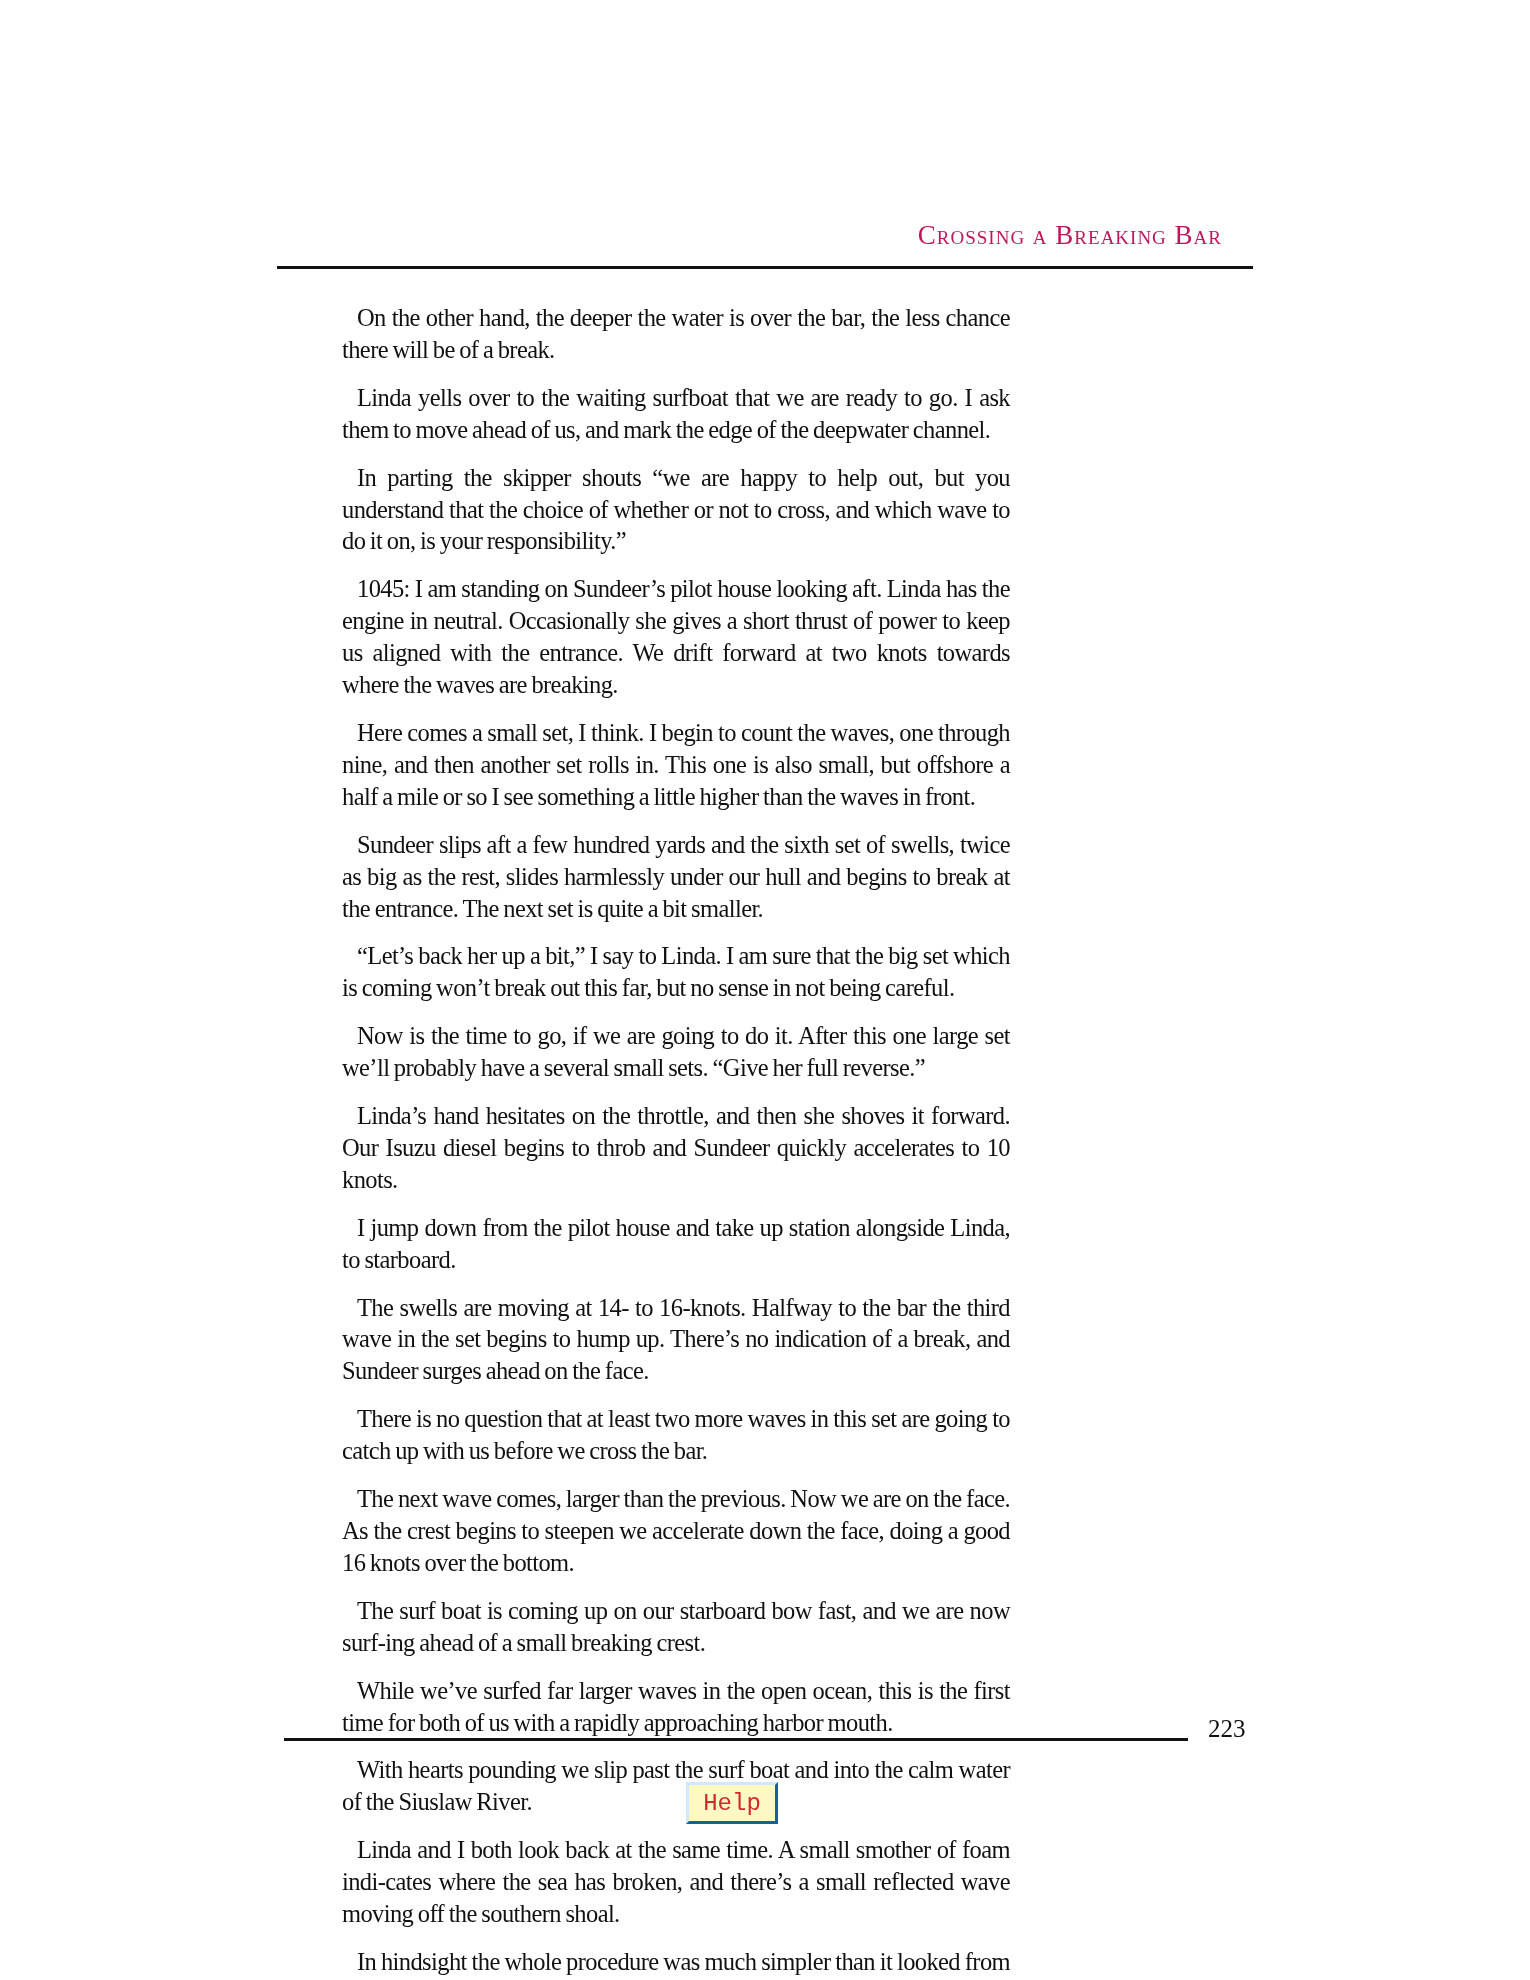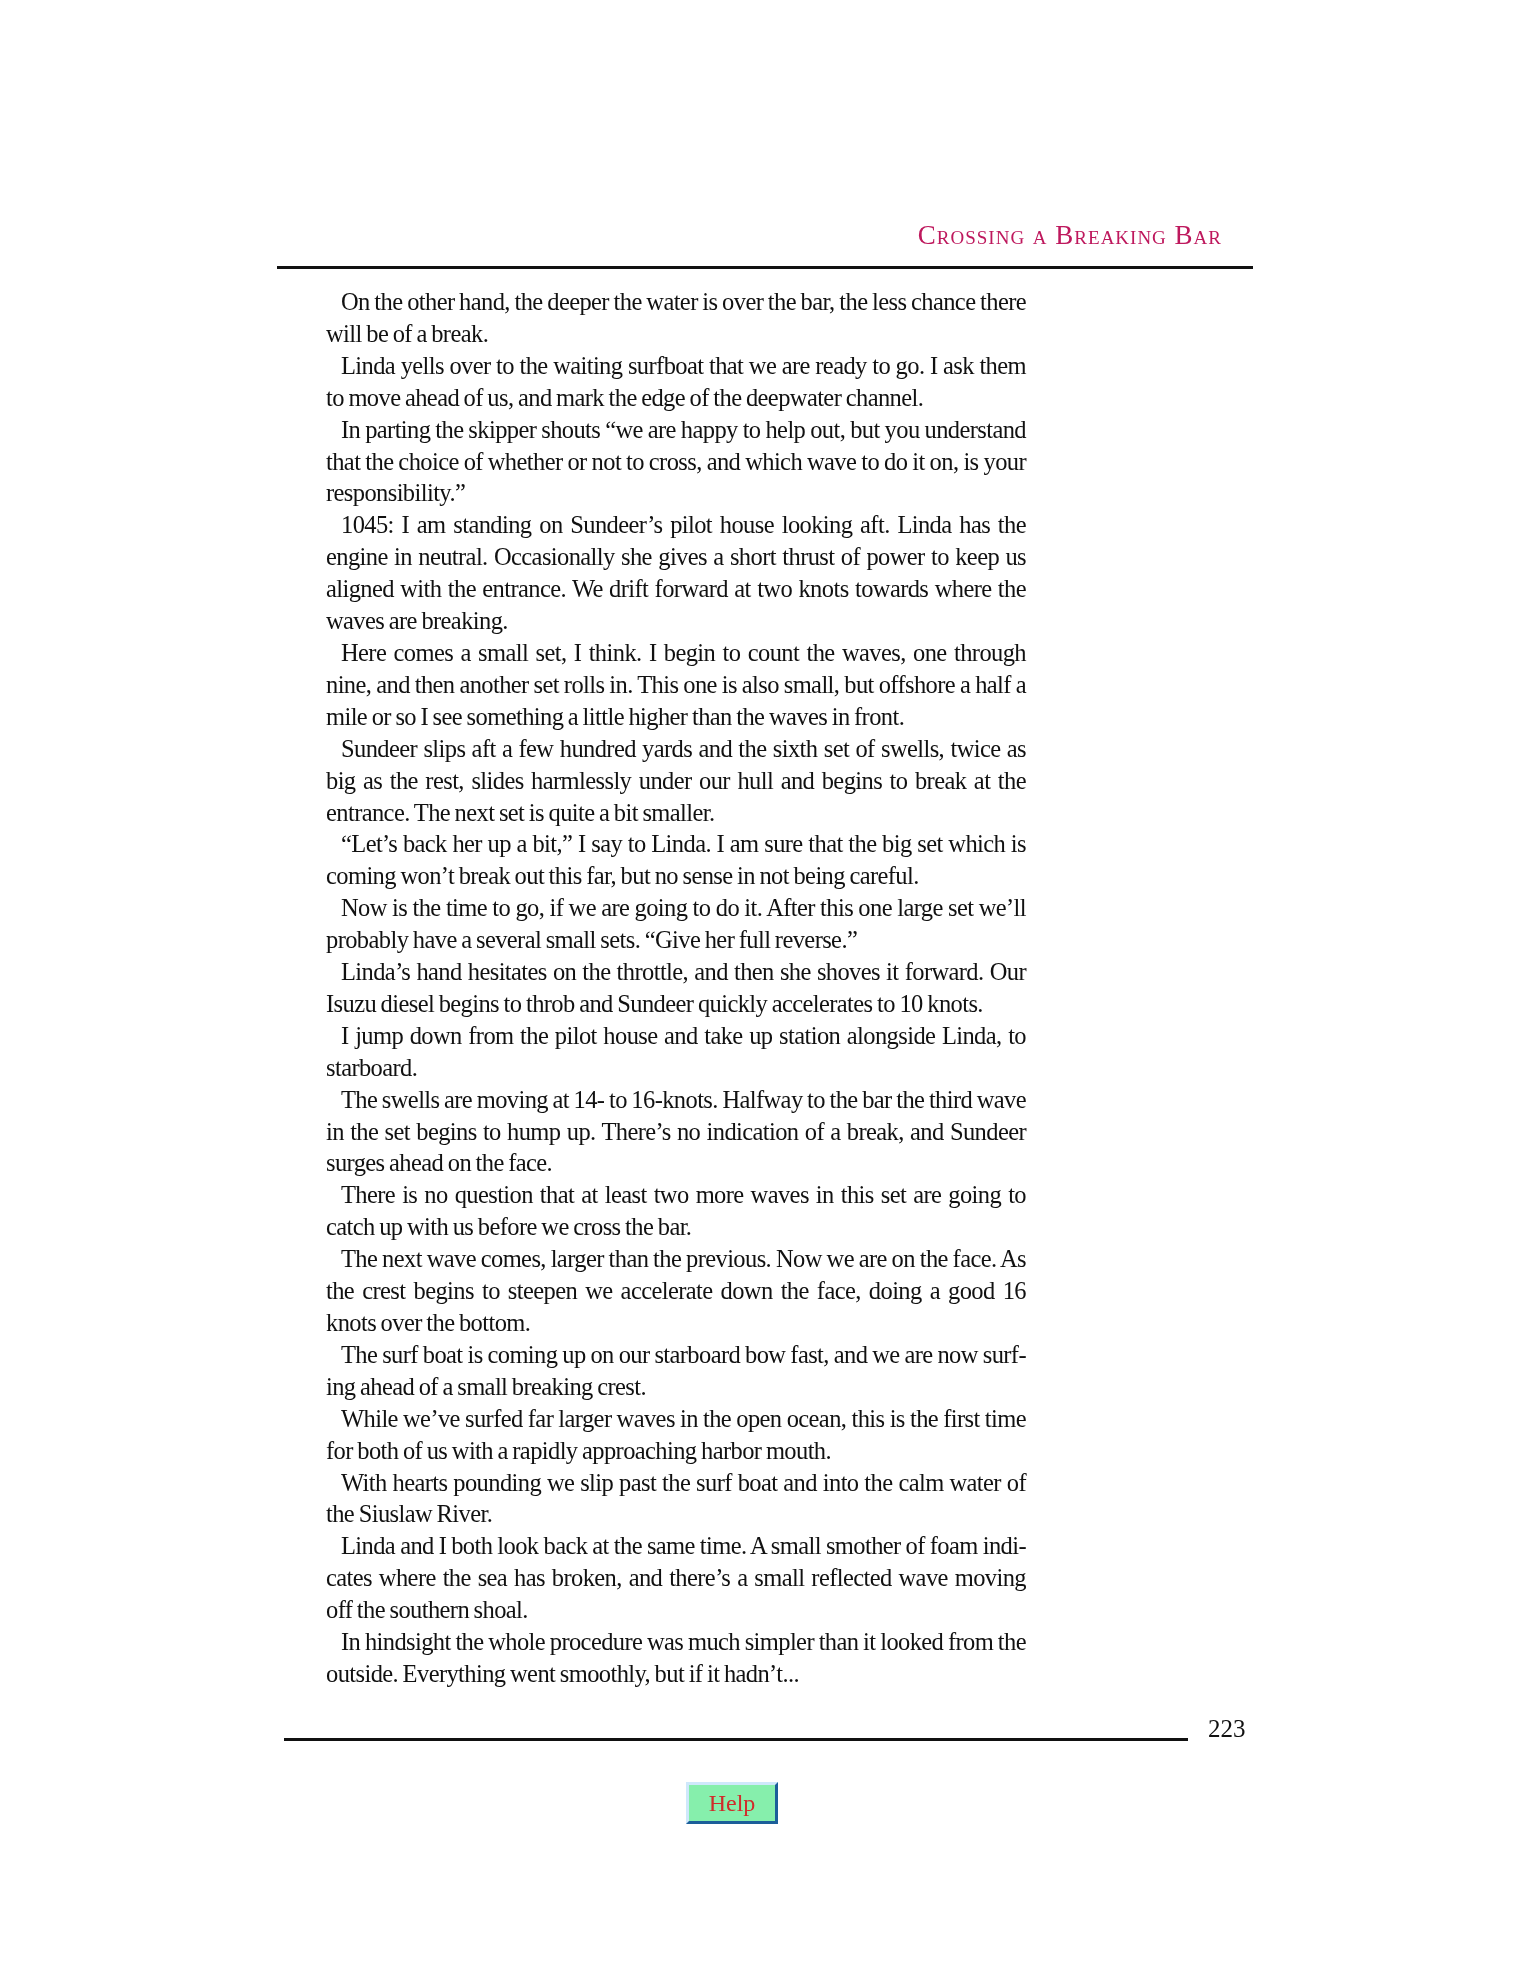--- a/index.html
+++ b/index.html
@@ -10,33 +10,33 @@
     font-variant:small-caps; letter-spacing:1px;
   }
   .head-rule {
     position:absolute; left:277px; top:266px; width:976px; height:3px; background:#111;
   }
   .body-text {
     position:absolute; left:326px; top:286px; width:700px;
     font-family:"Liberation Serif", serif; font-size:24.5px; line-height:31.9px;
     color:#111; text-align:justify; letter-spacing:-0.6px; word-spacing:-1px;
   }
-  .body-text p { margin:0; text-indent:15px; }
+  .body-text p { margin:16px; text-indent:15px; }
   .foot-rule {
     position:absolute; left:284px; top:1738px; width:904px; height:3px; background:#111;
   }
   .page-number {
     position:absolute; left:1208px; top:1715px;
     font-family:"Liberation Serif", serif; font-size:25px; color:#111;
   }
   .help-button {
     position:absolute; left:686px; top:1782px; width:92px; height:42px; box-sizing:border-box;
-    background:#86efac; border-top:3px solid #cfe8fb; border-left:3px solid #cfe8fb;
+    background:#fef9c3; border-top:3px solid #cfe8fb; border-left:3px solid #cfe8fb;
     border-right:3px solid #1b5e99; border-bottom:3px solid #1b5e99;
-    font-family:Liberation Serif, serif; font-size:24px; color:#d02b2b;
+    font-family:Liberation Mono, monospace; font-size:24px; color:#d02b2b;
     display:flex; align-items:center; justify-content:center; cursor:pointer;
   }
 </style>
 </head>
 <body>
 
 <div class="running-head">Crossing a Breaking Bar</div>
 <div class="head-rule"></div>
 
 <div class="body-text">

